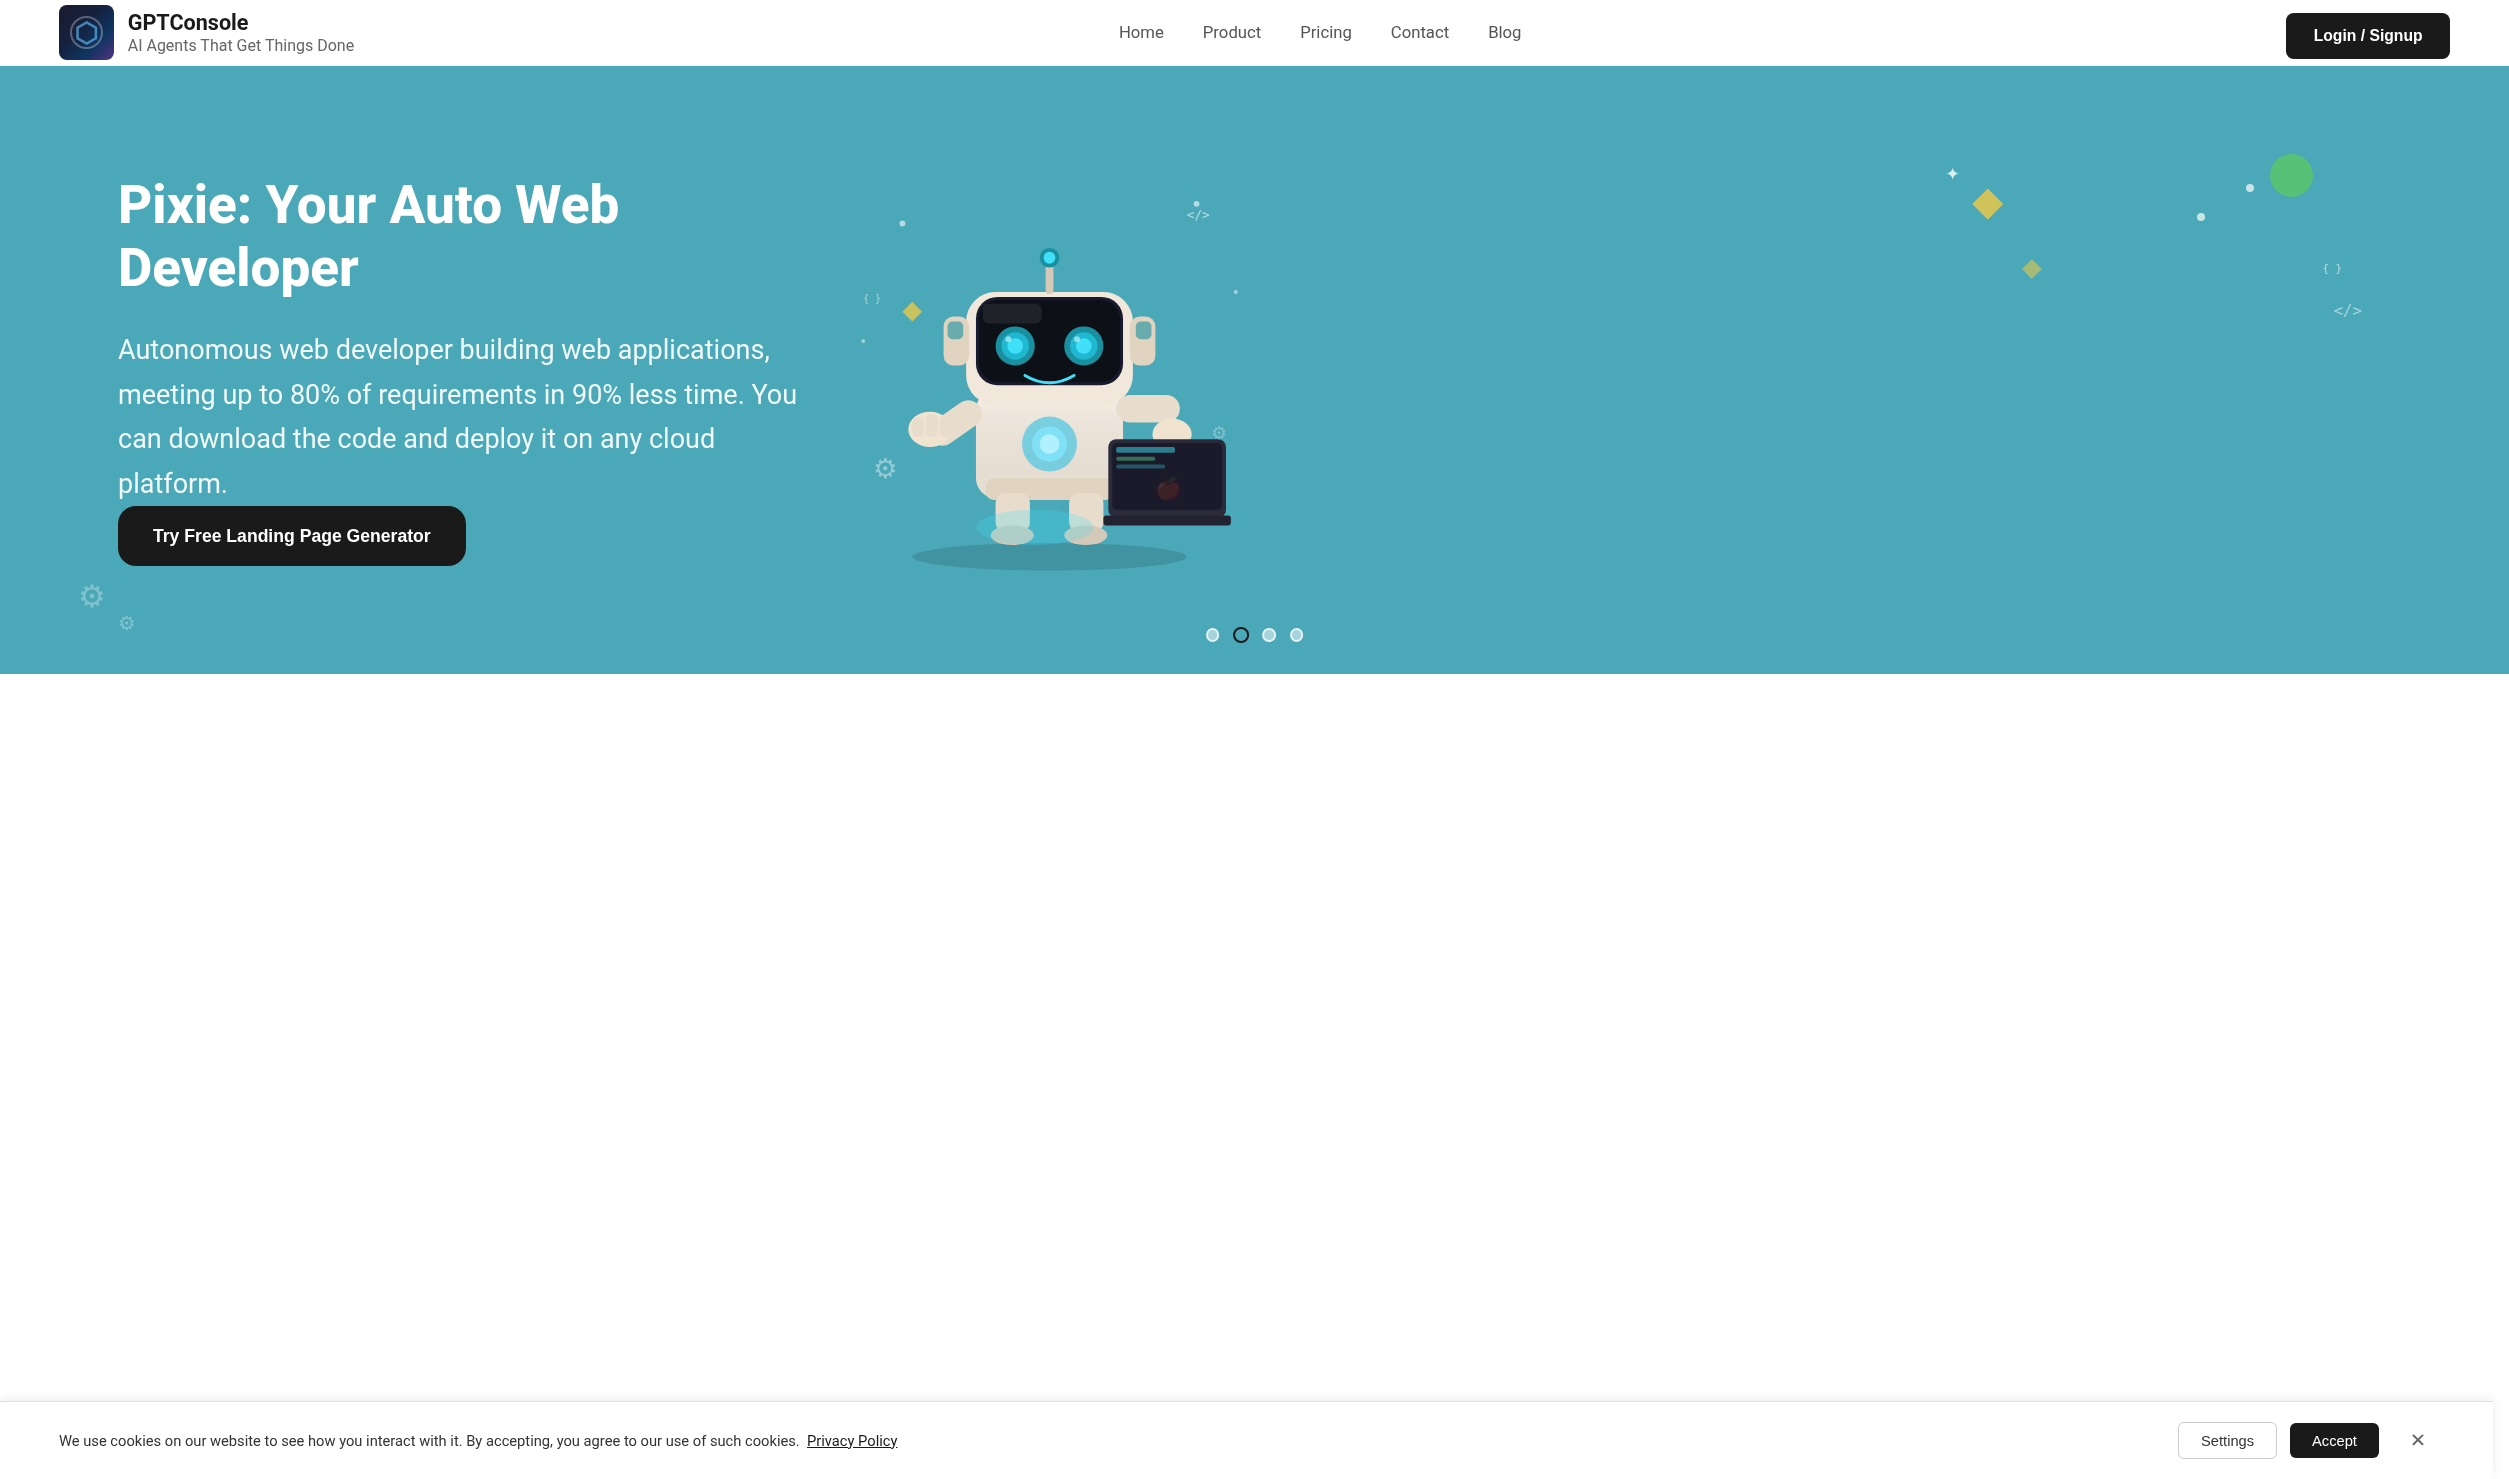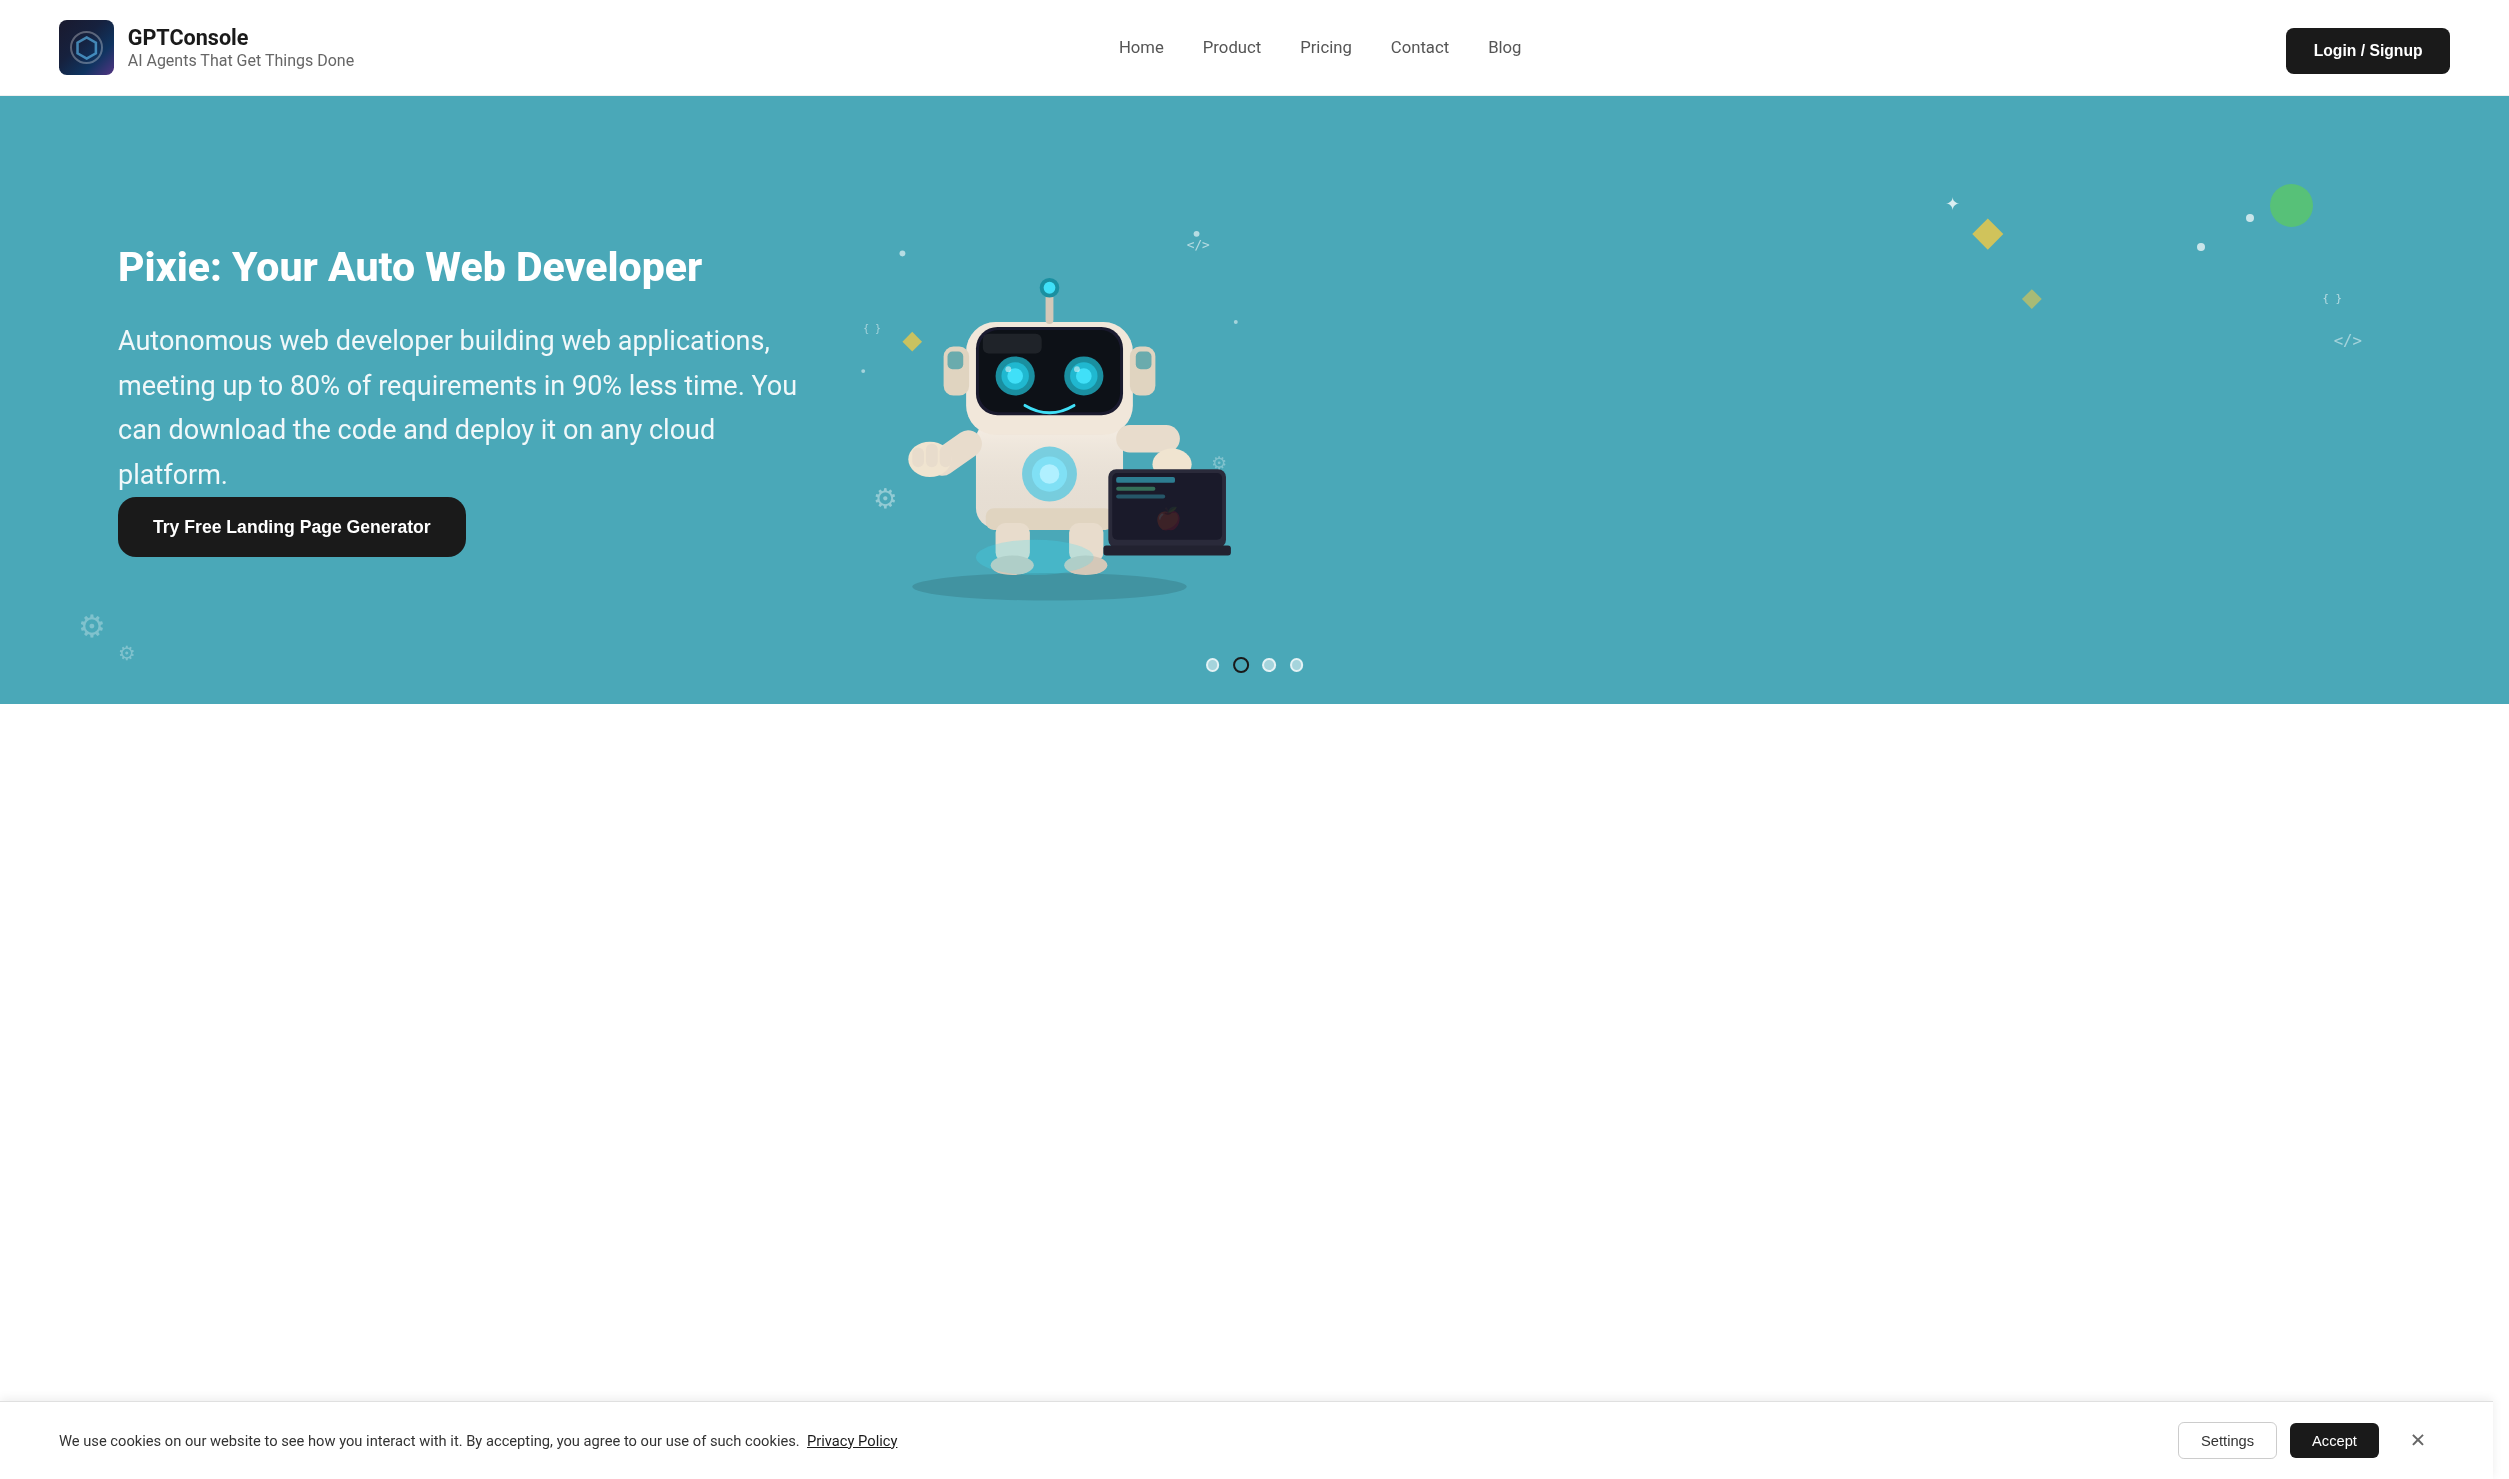--- a/index.html
+++ b/index.html
@@ -4,21 +4,21 @@
   <style>
     * { margin: 0; padding: 0; box-sizing: border-box; }
     body { font-family: -apple-system, BlinkMacSystemFont, 'Segoe UI', Roboto, sans-serif; background: #fff; overflow-x: hidden; }
 
     
     .navbar {
       display: flex;
       align-items: center;
       justify-content: space-between;
       padding: 0 59px;
-      height: 96px;
+      height: 66px;
       background: #fff;
       border-bottom: 1px solid #f0f0f0;
       position: relative;
       z-index: 10;
     }
     .navbar-brand {
       display: flex;
       align-items: center;
       gap: 13.7px;
       text-decoration: none;
@@ -107,21 +107,21 @@
       position: relative;
       overflow: hidden;
       padding: 59px 118px;
     }
     .hero-content {
       flex: 1;
       max-width: 686px;
       z-index: 2;
     }
     .hero-title {
-      font-size: 41px;
+      font-size: 53px;
       font-weight: 800;
       color: #fff;
       line-height: 1.2;
       margin-bottom: 27.4px;
     }
     .hero-description {
       font-size: 27px;
       color: rgba(255,255,255,0.92);
       line-height: 1.65;
       font-weight: 400;

